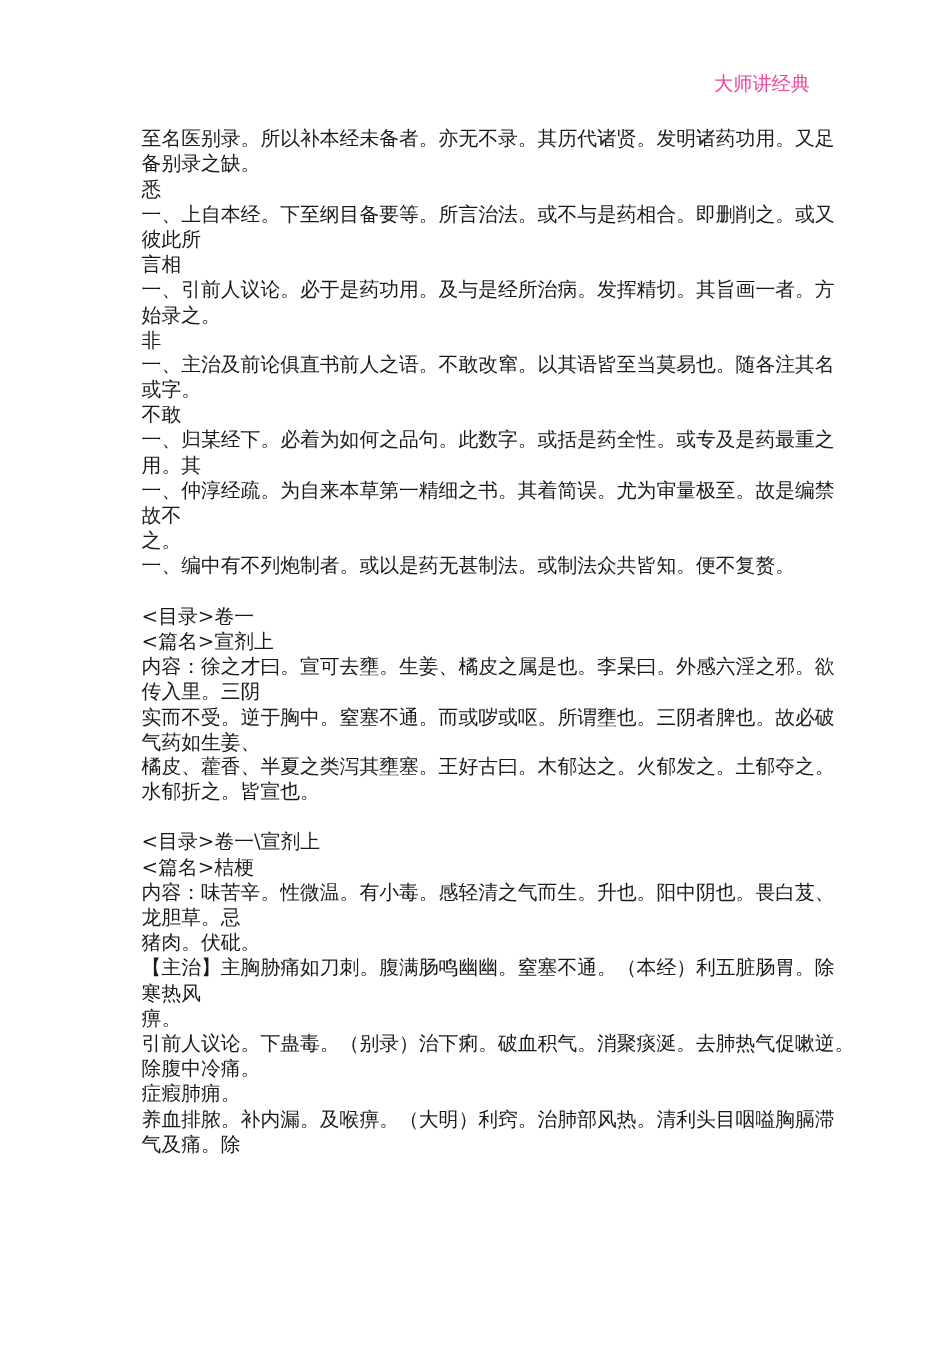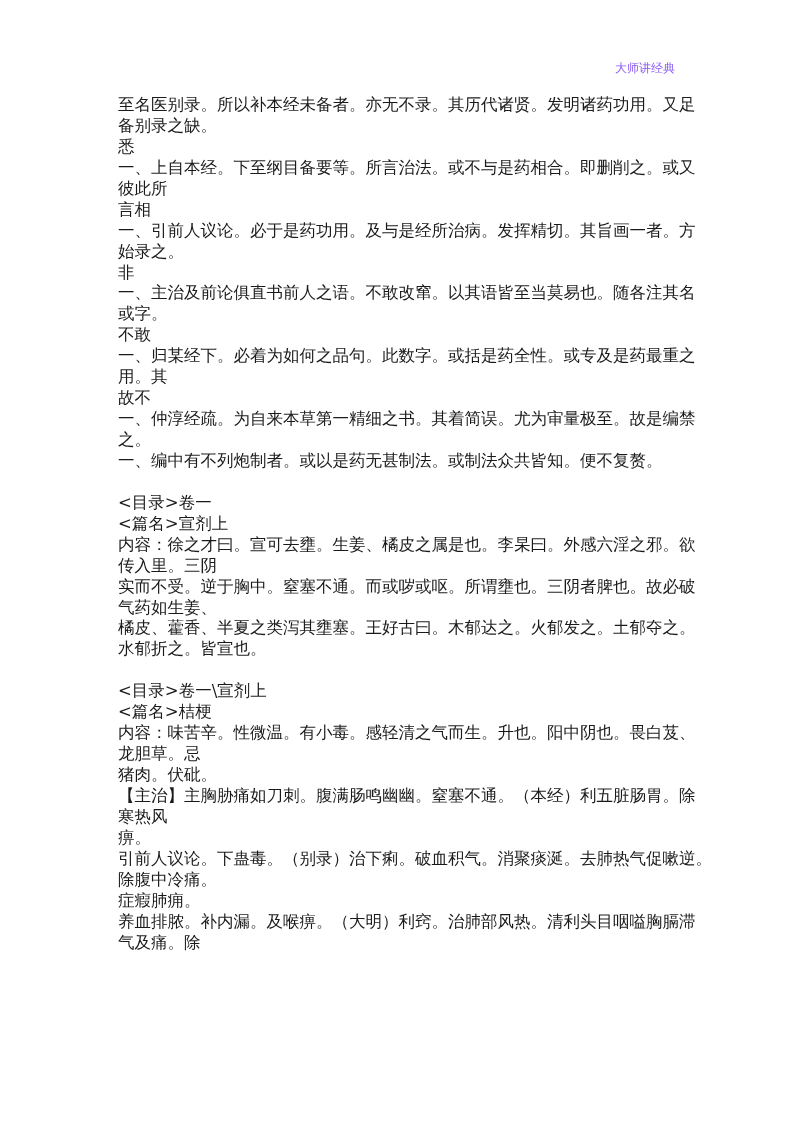--- a/index.html
+++ b/index.html
@@ -12,27 +12,27 @@
     height: 1122px;
     position: relative;
     overflow: hidden;
     font-family: "DejaVu Serif", "Liberation Serif", serif;
     color: #1a1a1a;
   }
   .page-header {
     position: absolute;
     top: 60px;
     right: 118px;
-    font-size: 12px;
-    color: #8b5cf6;
+    font-size: 16px;
+    color: #ec4899;
     letter-spacing: 0px;
   }
   .content {
     position: absolute;
-    top: 95px;
+    top: 106px;
     left: 118px;
     width: 565px;
     font-size: 16.5px;
     line-height: 20.95px;
   }
   .line {
     white-space: nowrap;
     height: 20.95px;
     overflow: visible;
   }
@@ -55,22 +55,22 @@
   <div class="line">彼此所</div>
   <div class="line">言相</div>
   <div class="line">一、引前人议论。必于是药功用。及与是经所治病。发挥精切。其旨画一者。方</div>
   <div class="line">始录之。</div>
   <div class="line">非</div>
   <div class="line">一、主治及前论俱直书前人之语。不敢改窜。以其语皆至当莫易也。随各注其名</div>
   <div class="line">或字。</div>
   <div class="line">不敢</div>
   <div class="line">一、归某经下。必着为如何之品句。此数字。或括是药全性。或专及是药最重之</div>
   <div class="line">用。其</div>
+  <div class="line">一、仲淳经疏。为自来本草第一精细之书。其着简误。尤为审量极至。故是编禁</div>
   <div class="line">故不</div>
-  <div class="line">一、仲淳经疏。为自来本草第一精细之书。其着简误。尤为审量极至。故是编禁</div>
   <div class="line">之。</div>
   <div class="line">一、编中有不列炮制者。或以是药无甚制法。或制法众共皆知。便不复赘。</div>
   <div class="line blank"></div>
   <div class="line">&lt;目录&gt;卷一</div>
   <div class="line">&lt;篇名&gt;宣剂上</div>
   <div class="line">内容：徐之才曰。宣可去壅。生姜、橘皮之属是也。李杲曰。外感六淫之邪。欲</div>
   <div class="line">传入里。三阴</div>
   <div class="line">实而不受。逆于胸中。窒塞不通。而或哕或呕。所谓壅也。三阴者脾也。故必破</div>
   <div class="line">气药如生姜、</div>
   <div class="line">橘皮、藿香、半夏之类泻其壅塞。王好古曰。木郁达之。火郁发之。土郁夺之。</div>

